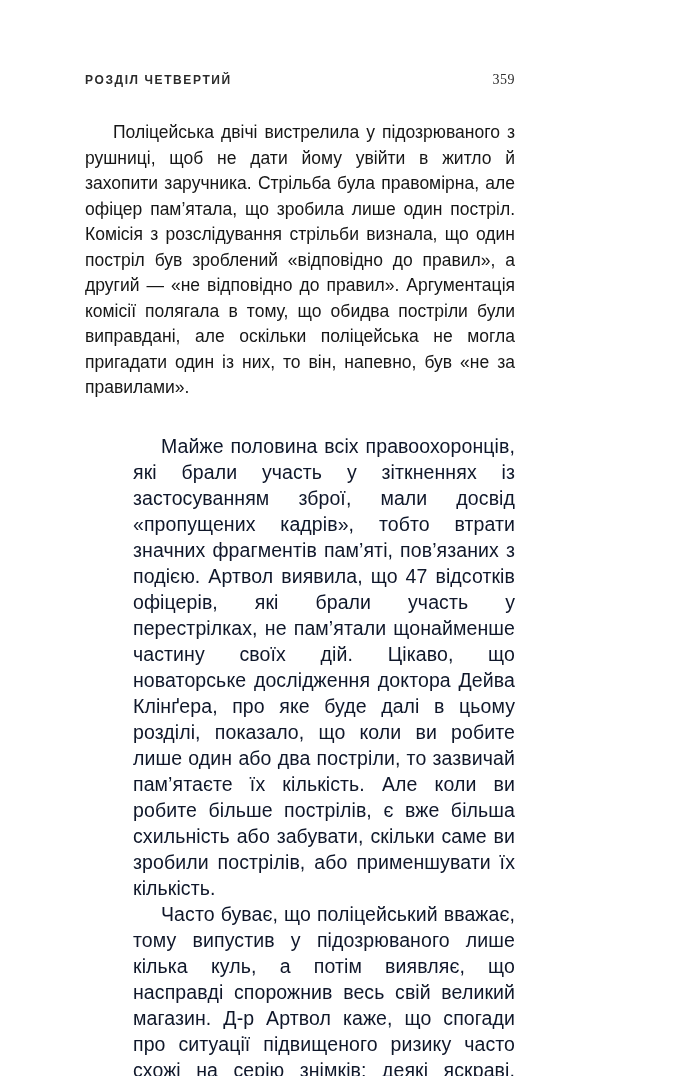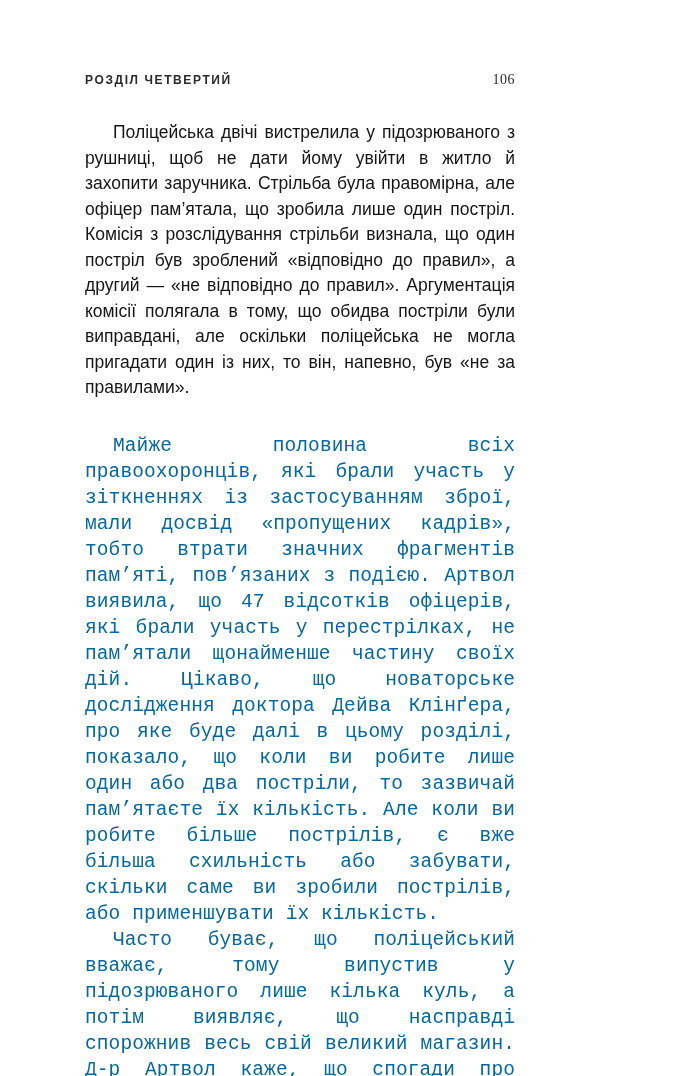--- a/index.html
+++ b/index.html
@@ -46,35 +46,36 @@
       text-indent: 28px;
     }
     p.excerpt {
       font-family: "Liberation Sans", sans-serif;
       font-size: 17.5px;
       line-height: 25.5px;
       margin-bottom: 32px;
       color: #161616;
     }
     p.serif {
-      font-family: Liberation Mono, monospace;
+      font-family: Liberation Sans, sans-serif;
       font-size: 19.5px;
       line-height: 26px;
       letter-spacing: 0.1px;
-      color: #0369a1;
+      color: #0f172a;
+      margin-left: 48px;
     }
   </style>
 </head>
 <body>
 
 <div class="page">
 
   <div class="running-head">
     <span class="chapter-title">РОЗДІЛ ЧЕТВЕРТИЙ</span>
-    <span class="page-number">106</span>
+    <span class="page-number">359</span>
   </div>
 
   <div class="body-text">
     <p class="excerpt">Поліцейська двічі вистрелила у підозрюваного з рушниці, щоб не дати йому увійти в житло й захопити заручника. Стрільба була правомірна, але офіцер пам’ятала, що зробила лише один постріл. Комісія з розслідування стрільби визнала, що один постріл був зроблений «відповідно до правил», а другий — «не відповідно до правил». Аргументація комісії полягала в тому, що обидва постріли були виправдані, але оскільки поліцейська не могла пригадати один із них, то він, напевно, був «не за правилами».</p>
     <p class="serif">Майже половина всіх правоохоронців, які брали участь у зіткненнях із застосуванням зброї, мали досвід «пропущених кадрів», тобто втрати значних фрагментів пам’яті, пов’язаних з подією. Артвол виявила, що 47 відсотків офіцерів, які брали участь у перестрілках, не пам’ятали щонайменше частину своїх дій. Цікаво, що новаторське дослідження доктора Дейва Клінґера, про яке буде далі в цьому розділі, показало, що коли ви робите лише один або два постріли, то зазвичай пам’ятаєте їх кількість. Але коли ви робите більше пострілів, є вже більша схильність або забувати, скільки саме ви зробили пострілів, або применшувати їх кількість.</p>
     <p class="serif">Часто буває, що поліцейський вважає, тому випустив у підозрюваного лише кілька куль, а потім виявляє, що насправді спорожнив весь свій великий магазин. Д-р Артвол каже, що спогади про ситуації підвищеного ризику часто схожі на серію знімків: деякі яскраві, деякі розмиті, а деякі взагалі затемнені.</p>
   </div>
 
 </div>
 

